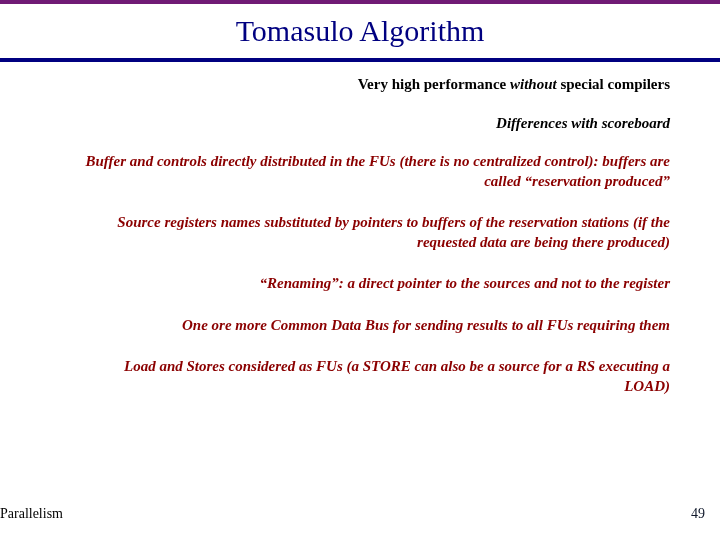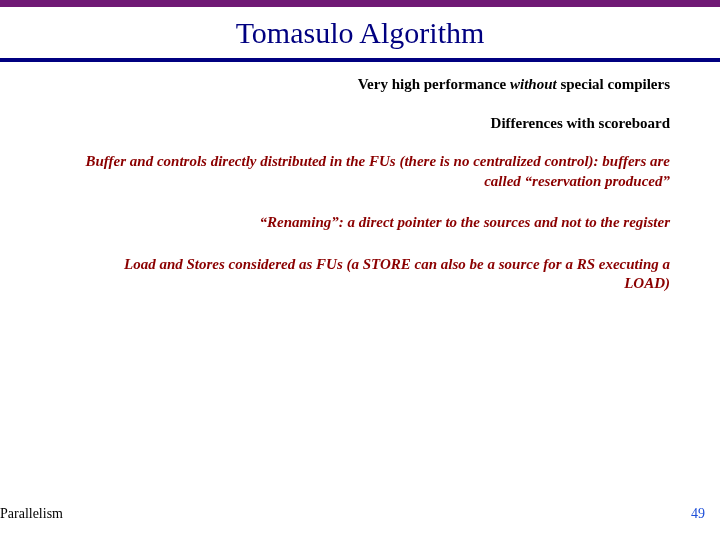--- a/index.html
+++ b/index.html
@@ -7,21 +7,21 @@
     width: 720px;
     height: 540px;
     background: #ffffff;
     font-family: "Times New Roman", Times, serif;
     position: relative;
     overflow: hidden;
   }
   .title-bar {
     width: 100%;
     height: 62px;
-    border-top: 7px solid #701a75;
+    border-top: 4px solid #701a75;
     border-bottom: 4px solid #000080;
     display: flex;
     align-items: center;
     justify-content: center;
   }
   .title {
     color: #000080;
     font-size: 30px;
     font-weight: normal;
   }
@@ -37,20 +37,21 @@
   }
   .line1 .without {
     font-style: italic;
     font-weight: bold;
   }
   .line2 {
     font-size: 15px;
     font-weight: bold;
     color: #000;
     margin-bottom: 20px;
+    font-style: italic;
   }
   .bullets {
     padding-left: 30px;
   }
   .bullet {
     font-size: 15px;
     font-weight: bold;
     font-style: italic;
     color: #8B0000;
     line-height: 1.3;
@@ -61,38 +62,40 @@
     bottom: 18px;
     left: 0;
     font-size: 14px;
     color: #000;
   }
   .footer-right {
     position: absolute;
     bottom: 18px;
     right: 15px;
     font-size: 14px;
-    color: #1d4ed8;
+    color: #0f172a;
   }
 </style>
 </head>
 <body>
 
 <div class="title-bar">
   <div class="title">Tomasulo Algorithm</div>
 </div>
 
 <div class="content">
   <div class="line1">
     <span>Very high performance </span><span class="without">without</span><span>  special compilers</span>
   </div>
 
   <div class="line2">Differences with scoreboard</div>
 
   <div class="bullets">
     <div class="bullet">Buffer and controls directly distributed in the FUs (there is no centralized control):  buffers are called  “reservation produced”</div>
+    <div class="bullet">Source registers names substituted by pointers to buffers of  the reservation stations (if  the requested data are being there produced)</div>
     <div class="bullet">“Renaming”: a direct pointer to the sources and not to the register</div>
+    <div class="bullet">One ore more Common Data Bus for sending results to all FUs requiring them</div>
     <div class="bullet">Load and Stores considered as FUs (a STORE can also be a source  for a RS executing a LOAD)</div>
   </div>
 </div>
 
 <div class="footer-left">Parallelism</div>
 <div class="footer-right">49</div>
 
 </body></html>

